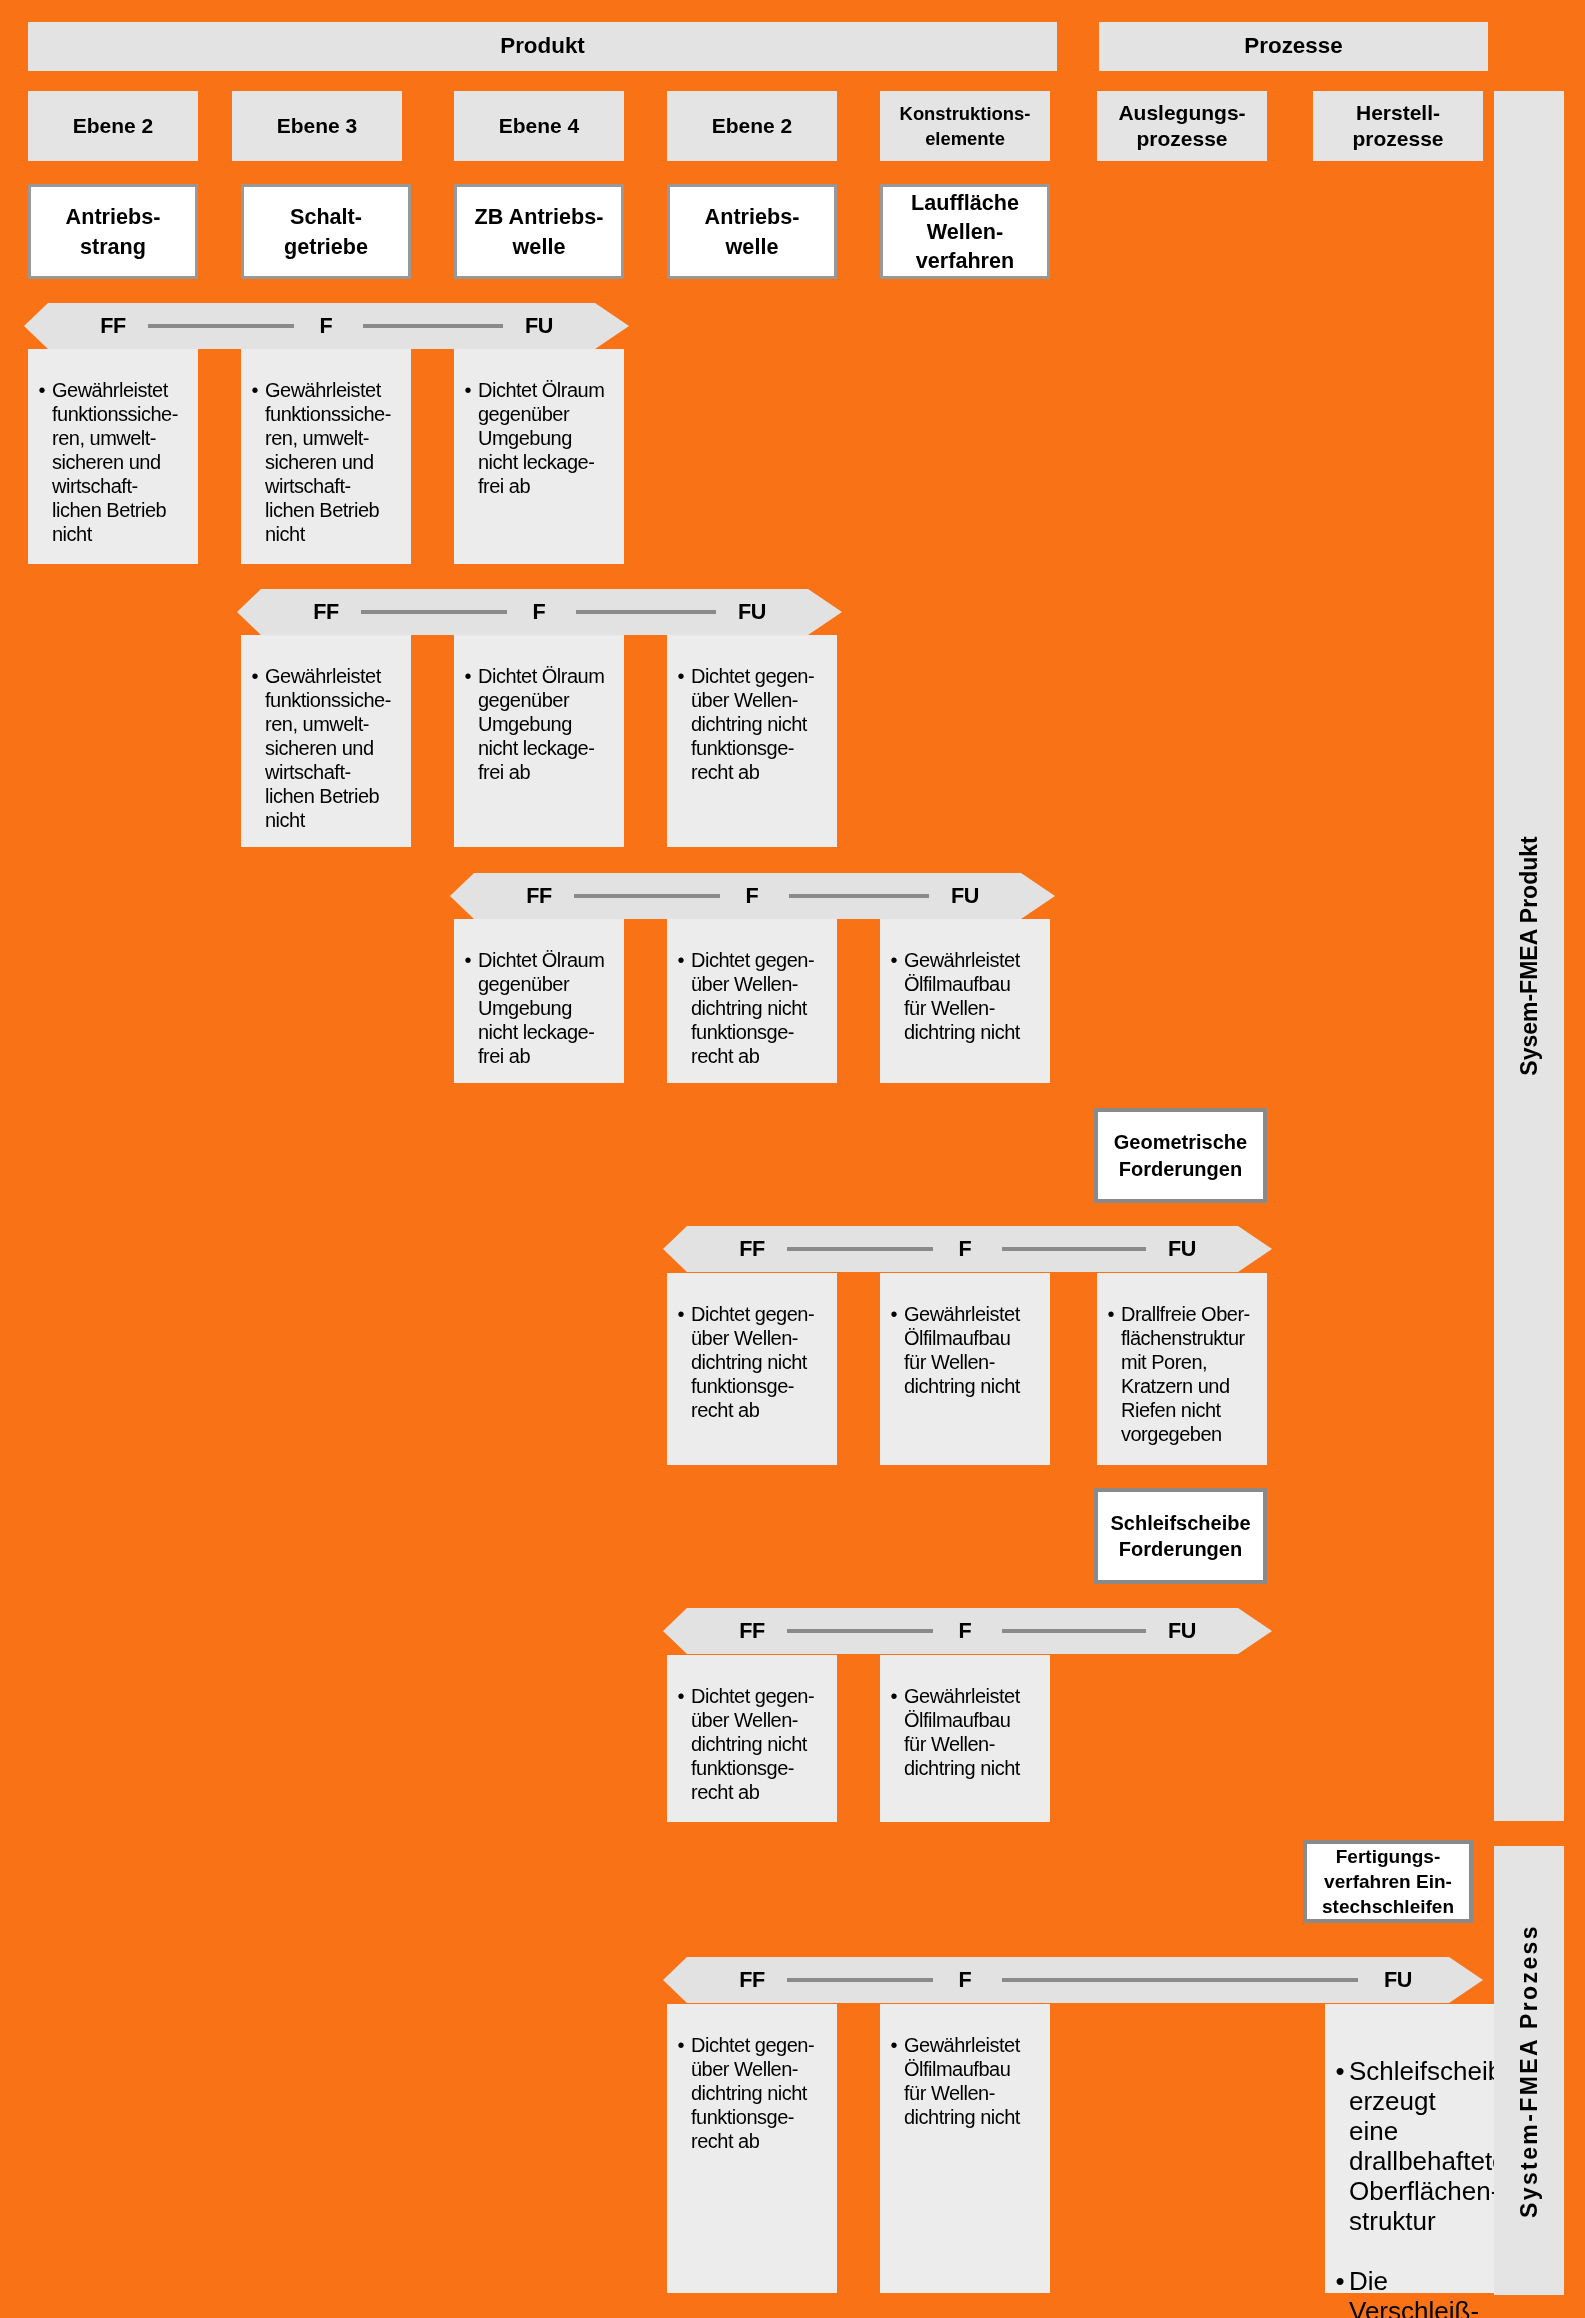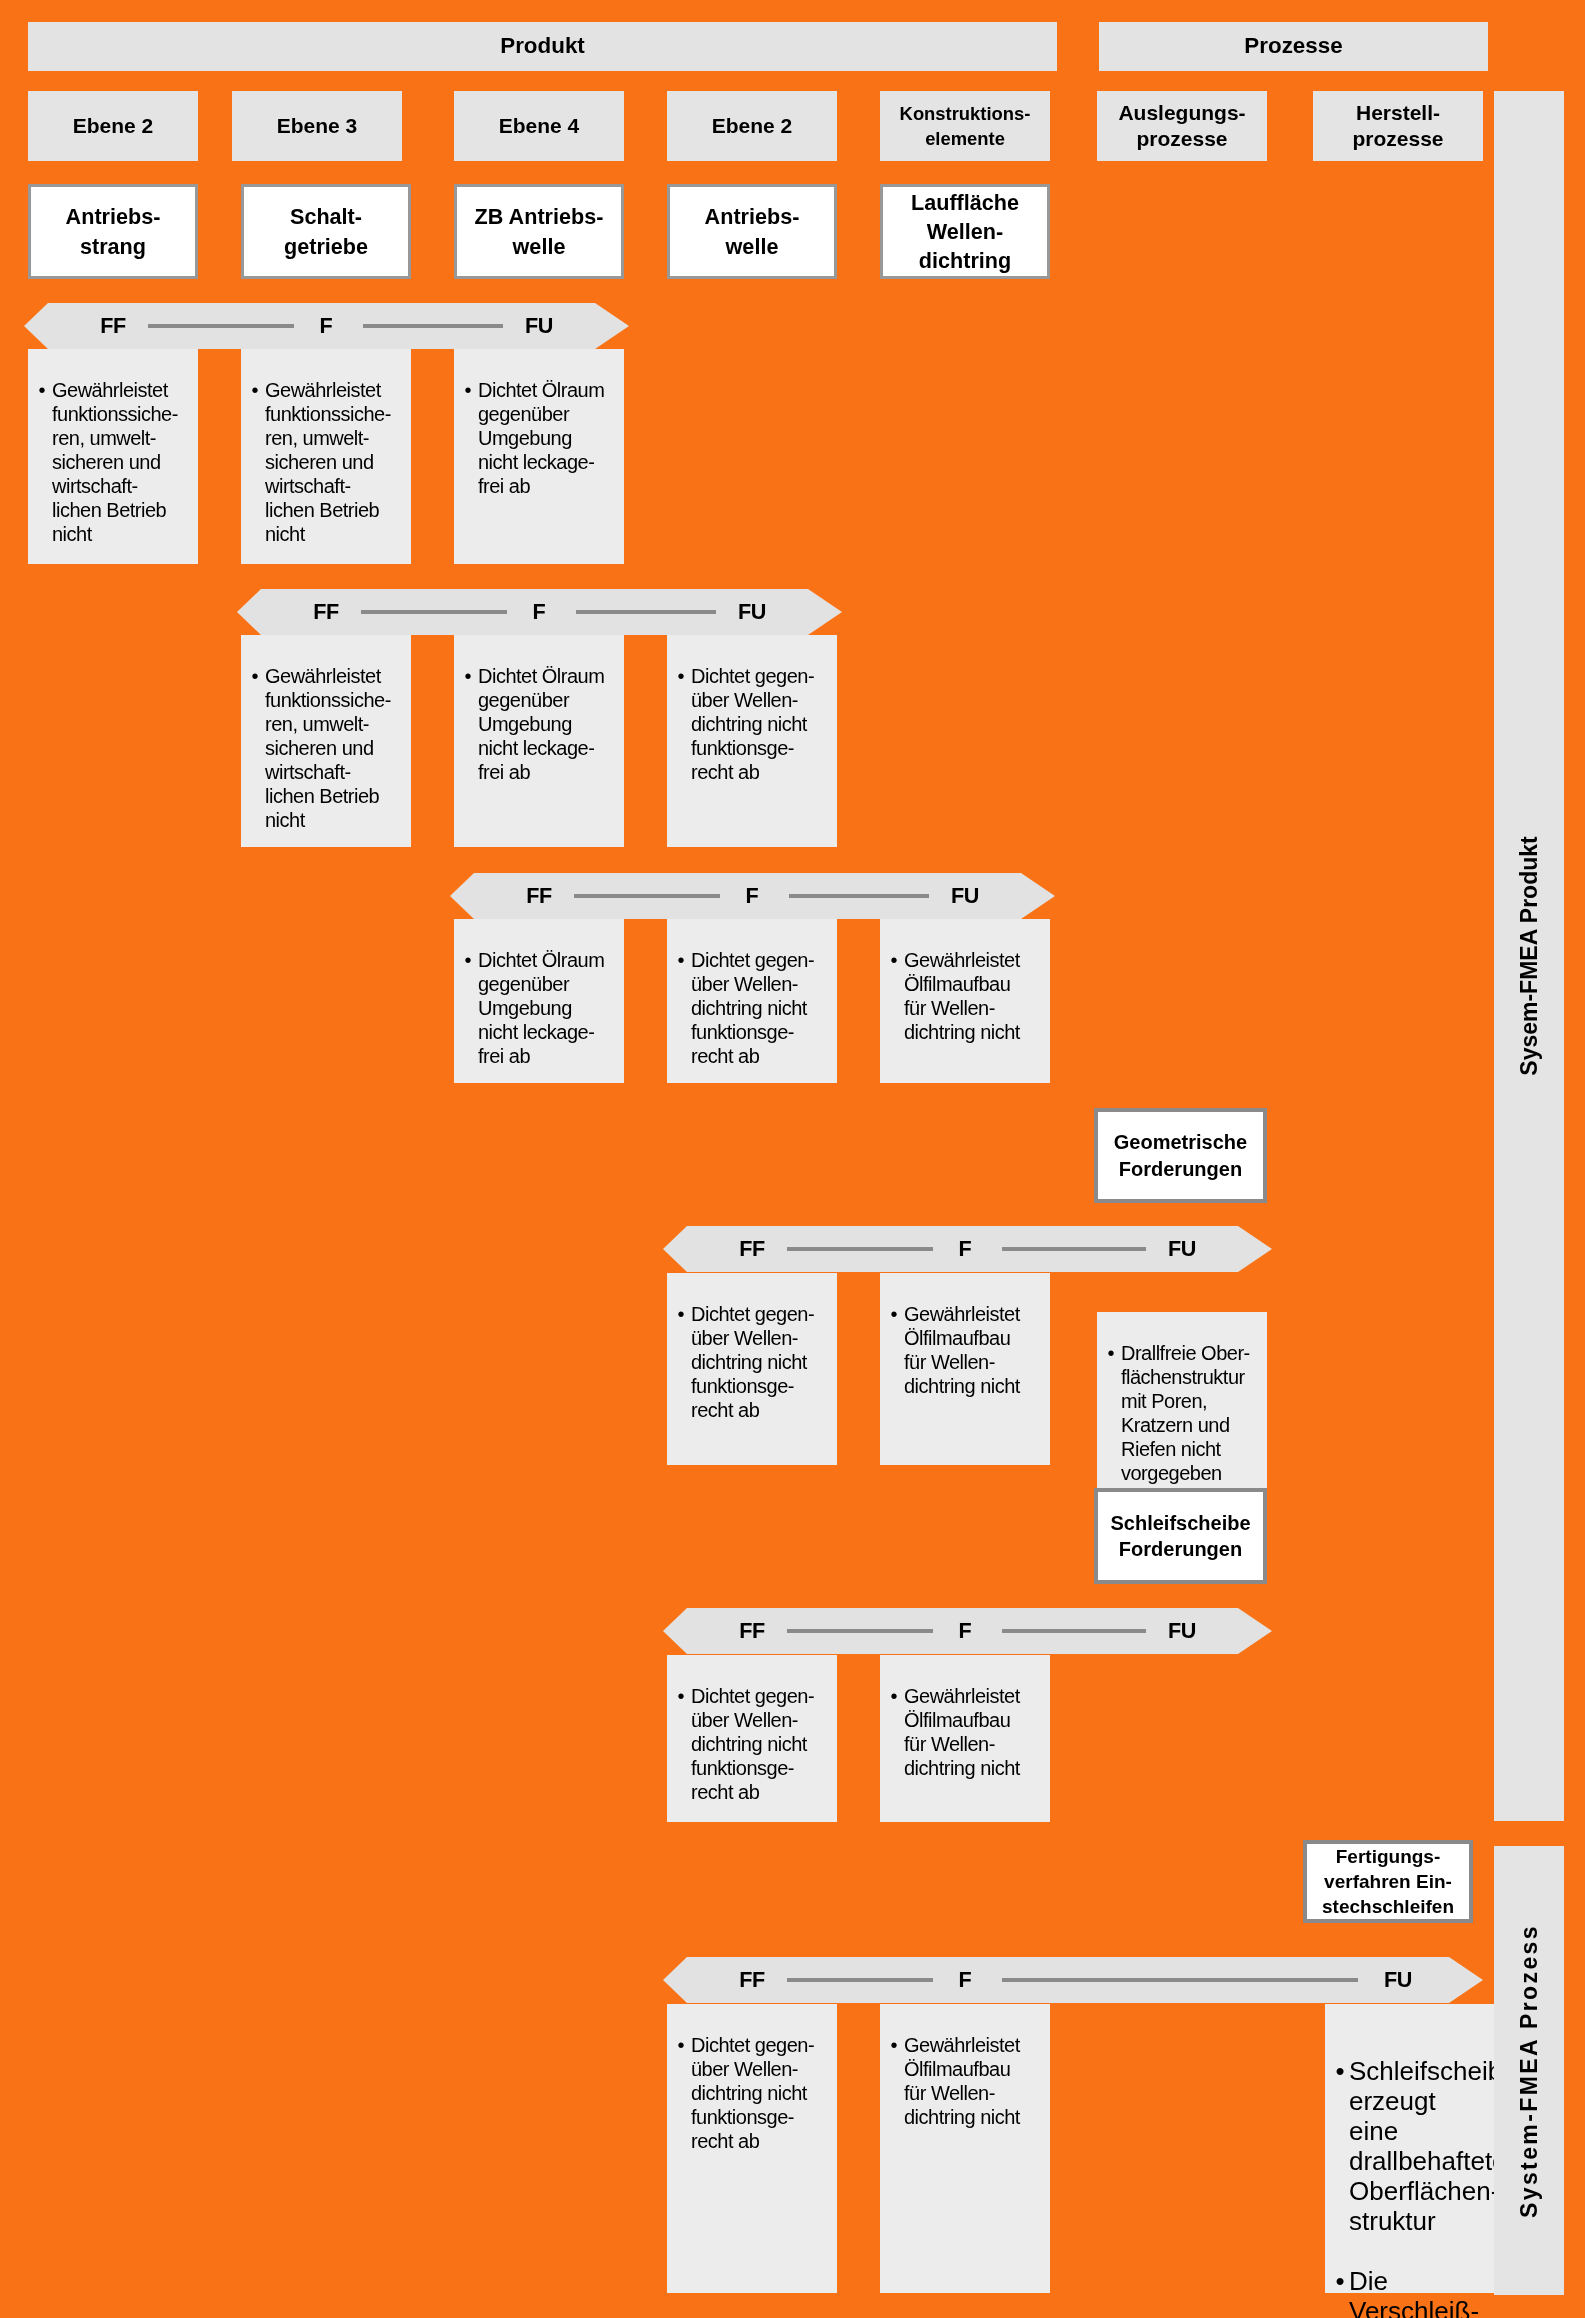--- a/index.html
+++ b/index.html
@@ -66,21 +66,21 @@
   <div class="ebox" style="left:28px;top:184px">Antriebs-
 strang</div>
   <div class="ebox" style="left:241px;top:184px">Schalt-
 getriebe</div>
   <div class="ebox" style="left:454px;top:184px">ZB Antriebs-
 welle</div>
   <div class="ebox" style="left:667px;top:184px">Antriebs-
 welle</div>
   <div class="ebox" style="left:880px;top:184px;line-height:29px">Lauffläche
 Wellen-
-dichtring</div>
+verfahren</div>
 
   <div class="banner" style="left:24px;top:303px;width:605px">
     <span class="blabel" style="left:89px">FF</span>
     <div class="bline" style="left:124px;width:146px"></div>
     <span class="blabel" style="left:302px">F</span>
     <div class="bline" style="left:339px;width:140px"></div>
     <span class="blabel" style="left:515px">FU</span>
   </div>
 
   <div class="cell" style="left:28px;top:349px;height:215px"><div class="item">Gewährleistet
@@ -165,21 +165,21 @@
 
   <div class="cell" style="left:667px;top:1273px;height:192px"><div class="item">Dichtet gegen-
 über Wellen-
 dichtring nicht
 funktionsge-
 recht ab</div></div>
   <div class="cell" style="left:880px;top:1273px;height:192px"><div class="item">Gewährleistet
 Ölfilmaufbau
 für Wellen-
 dichtring nicht</div></div>
-  <div class="cell" style="left:1097px;top:1312px;height:192px"><div class="item">Drallfreie Ober-
+  <div class="cell" style="left:1097px;top:1273px;height:192px"><div class="item">Drallfreie Ober-
 flächenstruktur
 mit Poren,
 Kratzern und
 Riefen nicht
 vorgegeben</div></div>
 
   <div class="rbox" style="left:1094px;top:1488px;width:173px;height:96px;border-width:4px">Schleifscheibe
 Forderungen</div>
 
   <div class="banner" style="left:663px;top:1608px;width:609px">

